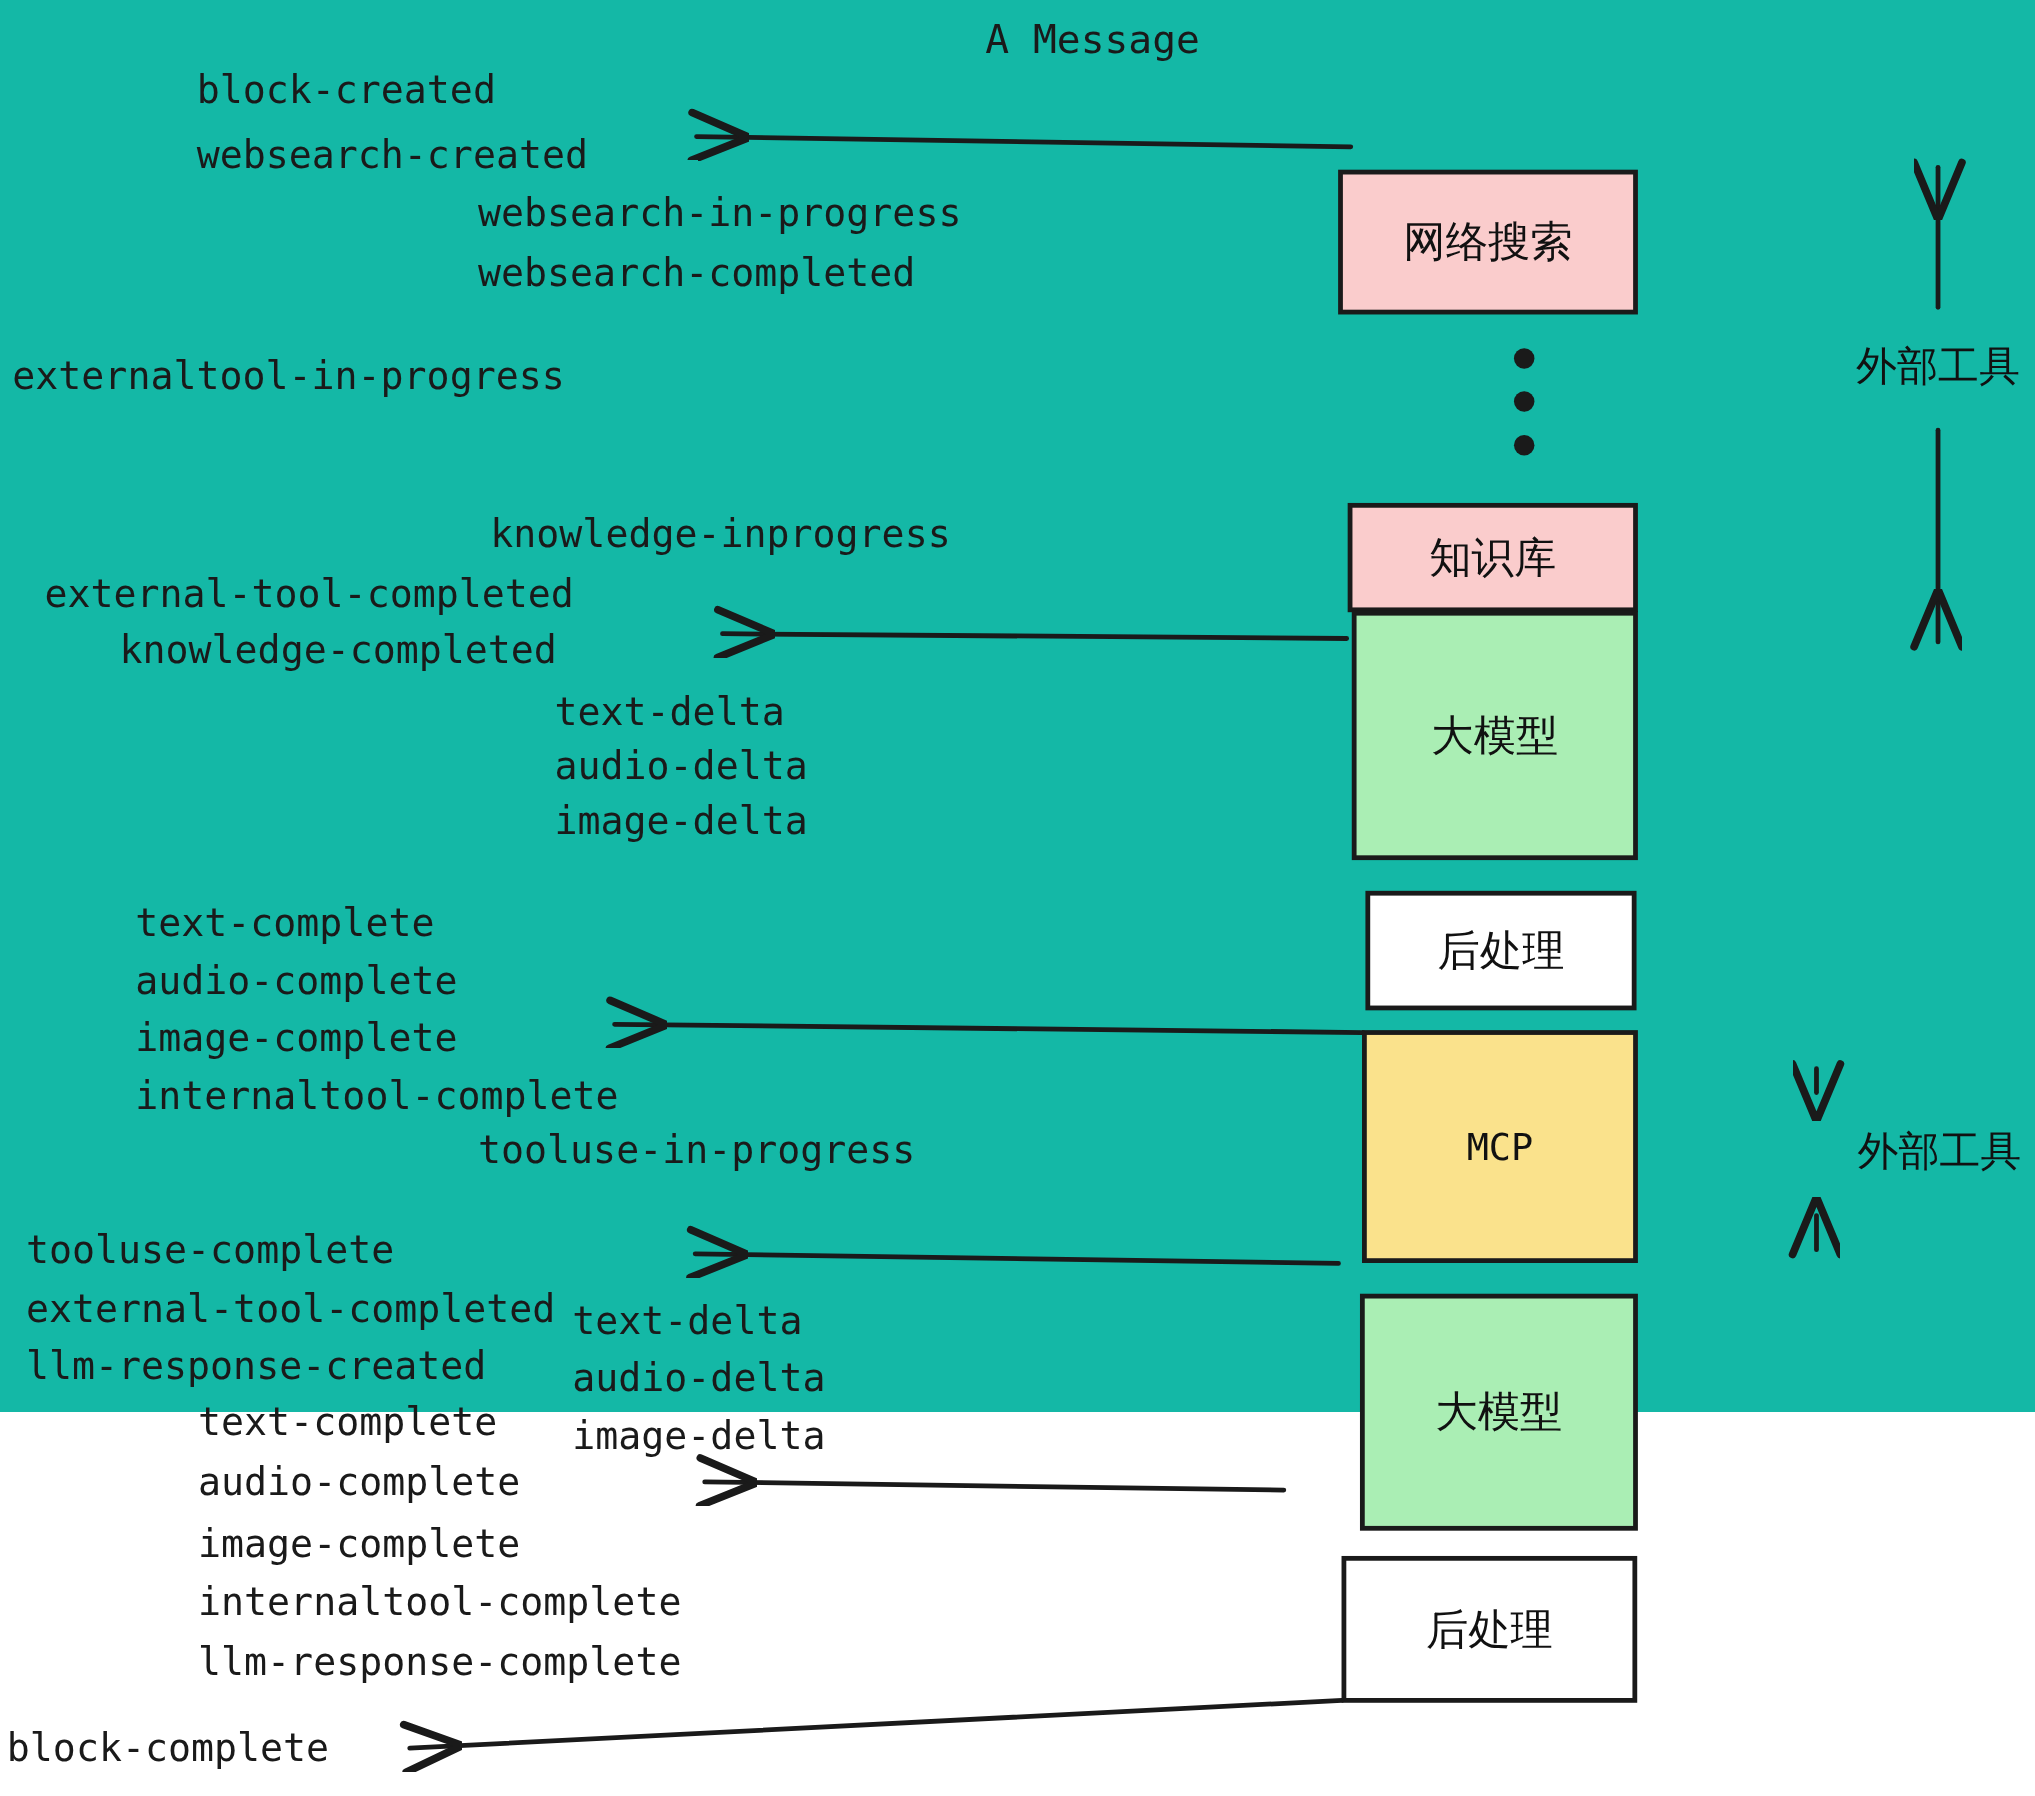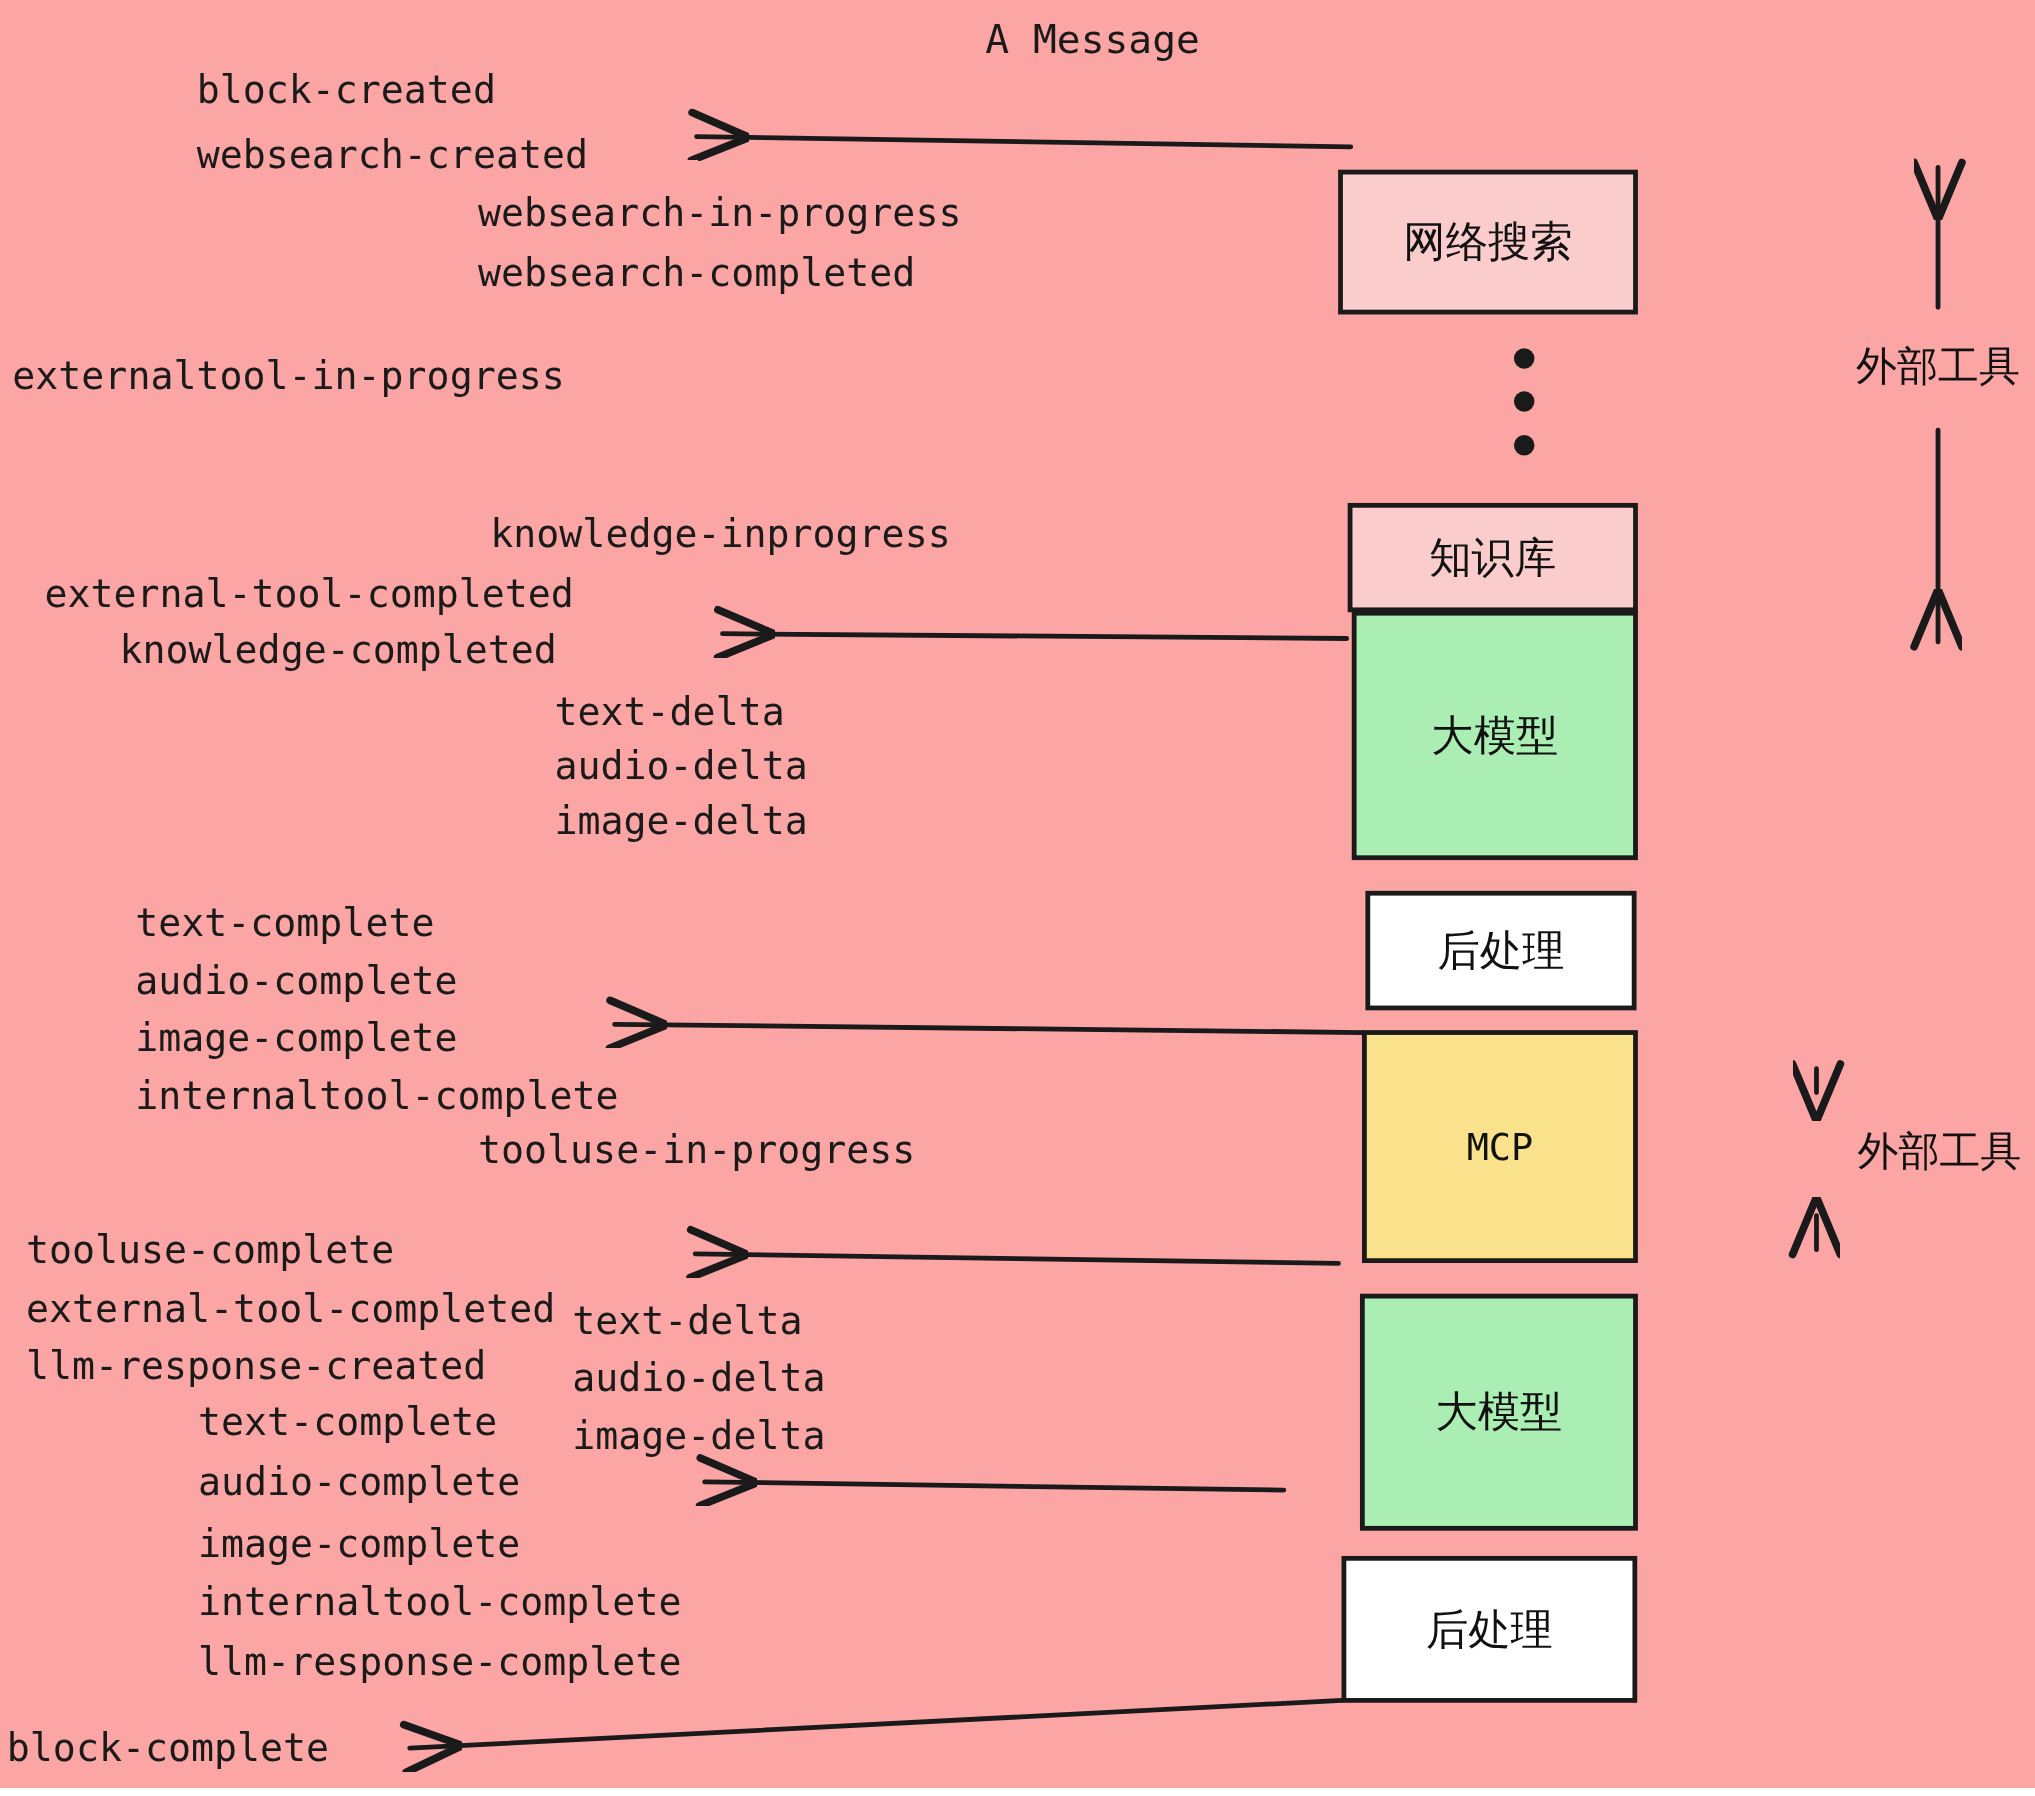--- a/index.html
+++ b/index.html
@@ -1,18 +1,18 @@
 <!DOCTYPE html>
 <html style="font-size:11px"><head>
 <meta charset="utf-8">
 <style>
   html,body{margin:0;padding:0;background:#ffffff;}
   body{width:2035px;height:1796px;overflow:hidden;
        font-family:"DejaVu Sans",sans-serif;}
-  #stage{position:relative;width:2035px;height:1788px;background:#fca5a5;}
+  #stage{position:relative;width:2035px;height:1412px;background:#14b8a6;}
   svg#canvas{position:absolute;left:0;top:0;width:2035px;height:1796px;}
   .evt{font-family:"DejaVu Sans Mono","Liberation Mono",monospace;
        font-size:56px;fill:#1a1a1a;dominant-baseline:middle;}
   .title{font-family:"DejaVu Sans Mono","Liberation Mono",monospace;
          font-size:58px;fill:#1a1a1a;text-anchor:middle;dominant-baseline:middle;}
   .boxlabel{font-family:"DejaVu Sans","Liberation Sans",sans-serif;
             font-size:62px;fill:#111;text-anchor:middle;dominant-baseline:middle;}
   .boxlabel.mono{font-family:"DejaVu Sans Mono","Liberation Mono",monospace;font-size:54px;}
   .sidelabel{font-family:"DejaVu Sans","Liberation Sans",sans-serif;
              font-size:60px;fill:#111;dominant-baseline:middle;}

